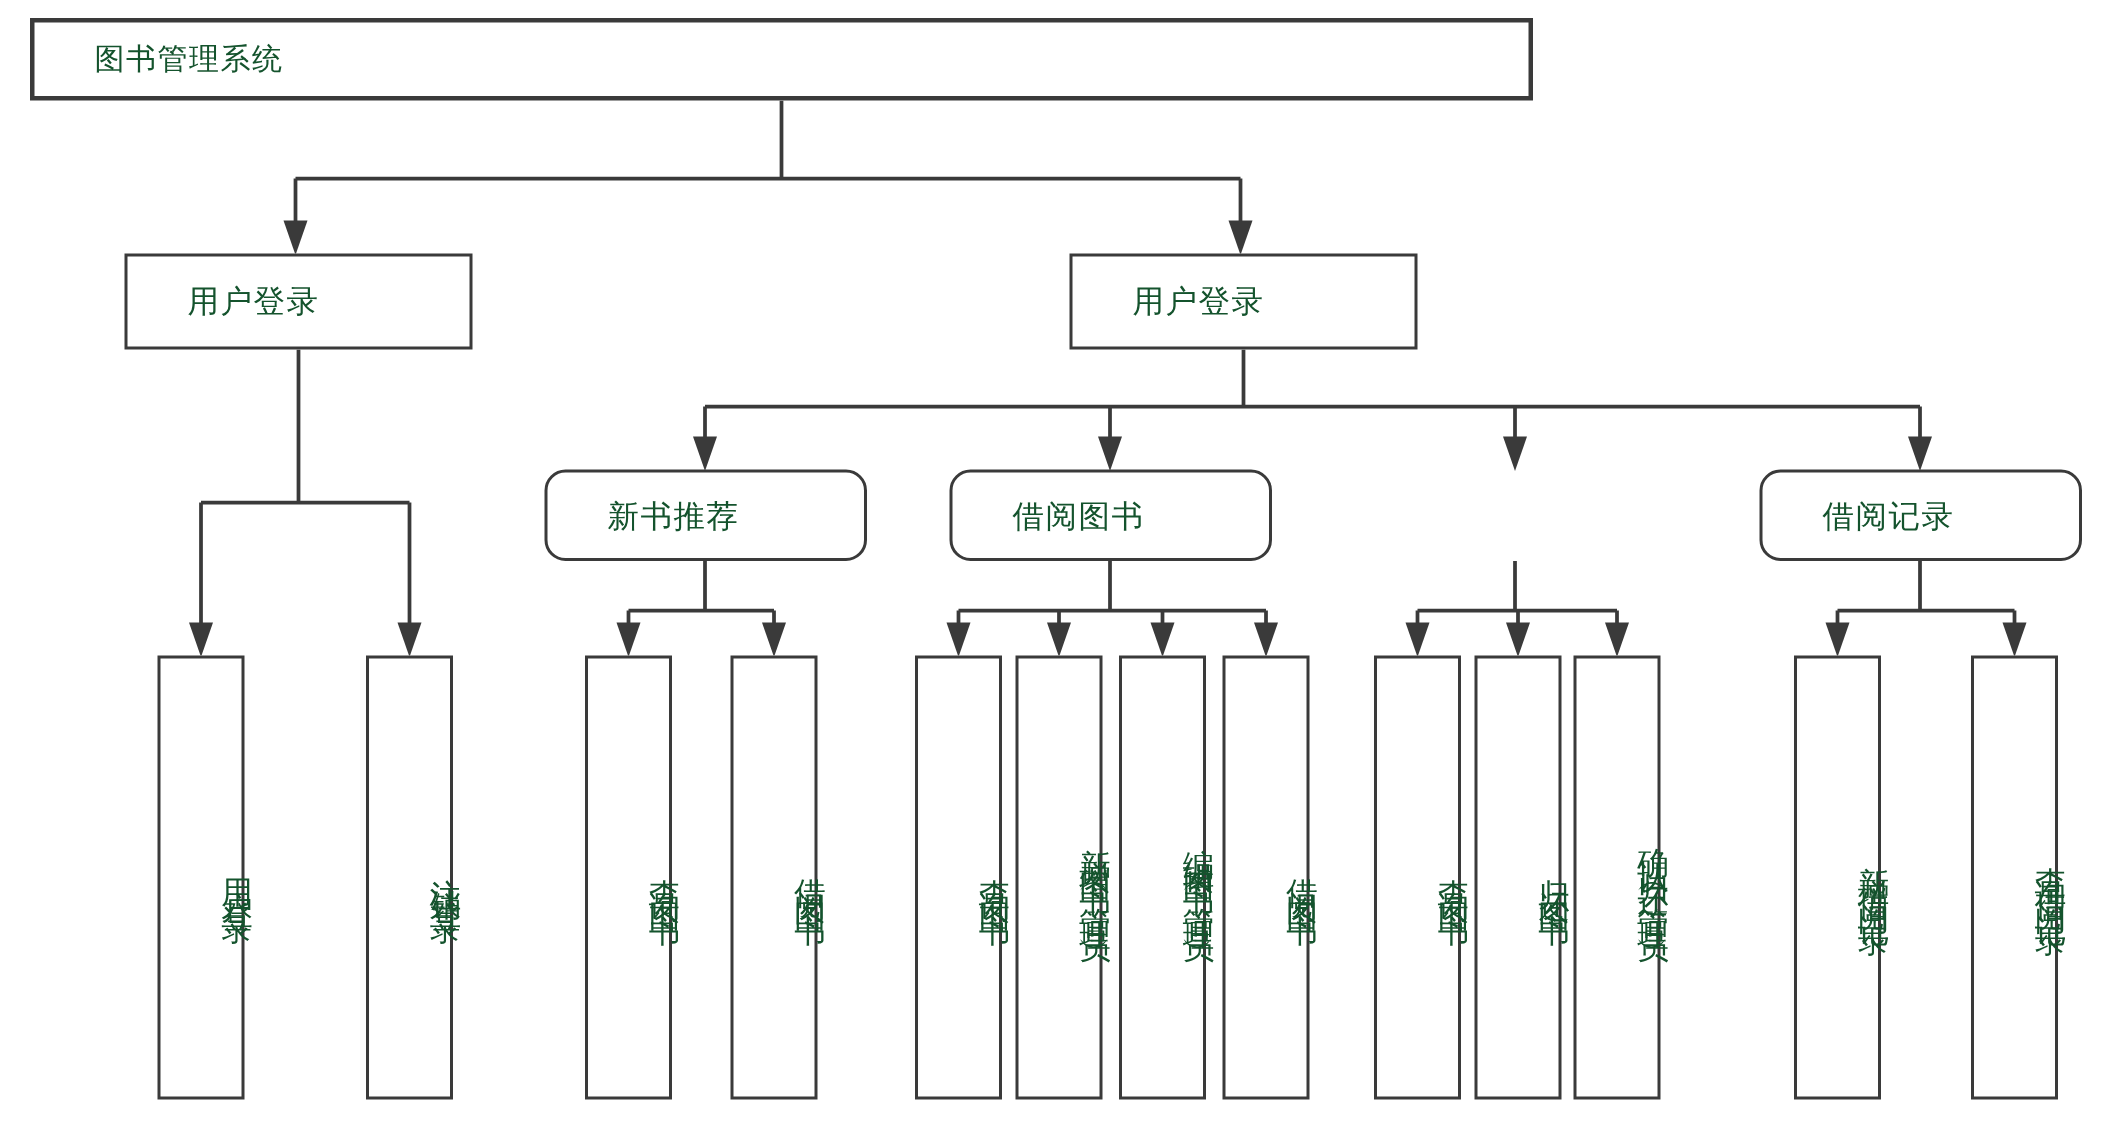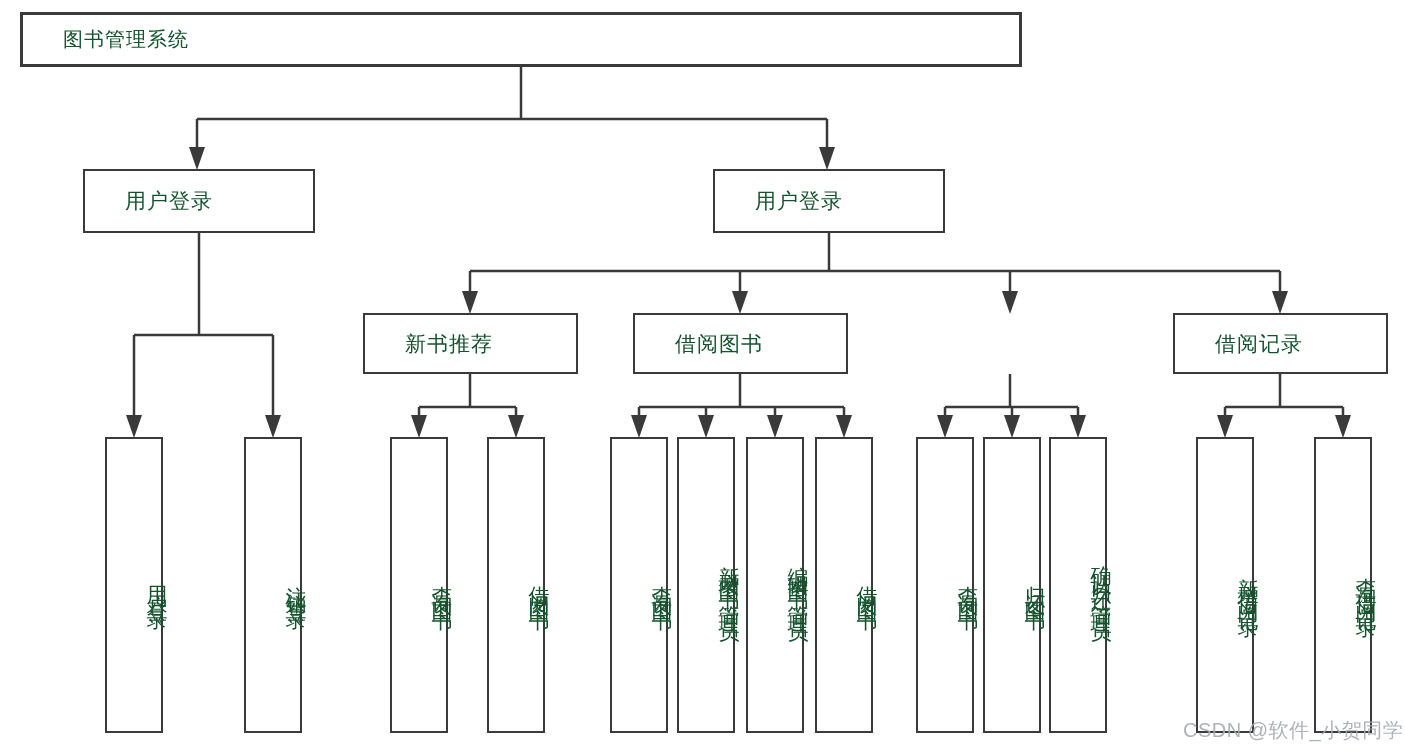--- a/index.html
+++ b/index.html
@@ -35,20 +35,21 @@
   }
   .node.branch {
     width: 232px; height: 64px; top: 169px;
     font-size: 21px;
     letter-spacing: 1px;
   }
   .node.sub {
     width: 215px; height: 61px; top: 313px;
     font-size: 21px;
     letter-spacing: 1px;
+    border-radius: 14px;
   }
   .node.leaf {
     width: 58px; height: 296px; top: 437px;
     font-size: 21px;
   }
   .leaf .vtext {
     writing-mode: vertical-rl;
     text-orientation: mixed;
     letter-spacing: 8px;
     line-height: 1;
@@ -196,15 +197,14 @@
     <span class="vtext">确认归还（管理员）</span>
   </div>
 
   <div class="node leaf" style="left:1196px;">
     <span class="vtext">新增借阅记录</span>
   </div>
   <div class="node leaf" style="left:1314px;">
     <span class="vtext">查询借阅记录</span>
   </div>
 
-  <div id="watermark">CSDN @软件_小贺同学</div>
 
 </div>
 
 </body></html>

